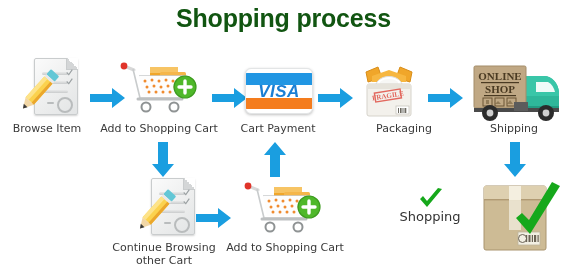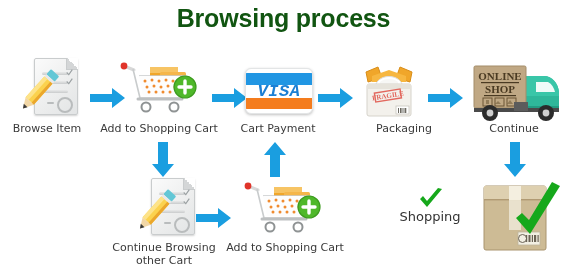--- a/index.html
+++ b/index.html
@@ -52,32 +52,32 @@
   
   .visa{
     position:absolute;width:66px;height:44px;border-radius:6px;
     background:#ffffff;border:1.5px solid #e3e5e6;overflow:hidden;
     box-shadow:0 1px 3px rgba(0,0,0,.25);
   }
   .visa .band-top{position:absolute;left:0;top:4px;width:100%;height:12px;background:#2196e3;}
   .visa .band-bot{position:absolute;left:0;bottom:4px;width:100%;height:11px;background:#f47c1d;}
   .visa .vtext{
     position:absolute;left:0;top:13px;width:100%;text-align:center;
-    font-family:Liberation Mono, monospace;
+    font-family:Liberation Sans, sans-serif;
     font-weight:bold;font-style:italic;font-size:17px;color:#1b7fd4;letter-spacing:0.5px;
   }
 
   .check{position:absolute;}
 </style>
 </head>
 <body>
 
 <div id="canvas">
 
-  <div class="title">Browsing process</div>
+  <div class="title">Shopping process</div>
 
   <div class="node" style="left:8px;top:58px;width:78px;height:80px;">
     <div class="icon" style="left:6px;top:0;width:66px;height:62px;">
       <div class="doc" style="left:20px;top:0;width:42px;height:55px;">
         <div class="fold"></div>
         <div class="rule" style="left:7px;top:13px;width:26px;"></div>
         <div class="rule" style="left:7px;top:22px;width:26px;"></div>
         <div class="rule" style="left:7px;top:31px;width:26px;"></div>
         <svg class="tick" style="left:31px;top:10px;" viewBox="0 0 10 10">
             <path d="M1 5 L4 8 L9 1" stroke="#9aa0a2" stroke-width="1.6" fill="none"></path>
@@ -227,21 +227,21 @@
 
         <rect x="10" y="52" width="85" height="4" fill="#4a4a4a"></rect>
         <rect x="50" y="46" width="14" height="9" fill="#5c5c5c"></rect>
 
         <circle cx="26" cy="57" r="8" fill="#2b2b2b"></circle>
           <circle cx="26" cy="57" r="3.4" fill="#cfcfcf"></circle>
         <circle cx="82" cy="57" r="8" fill="#2b2b2b"></circle>
           <circle cx="82" cy="57" r="3.4" fill="#cfcfcf"></circle>
       </svg>
     </div>
-    <div class="label" style="top:66px;">Continue</div>
+    <div class="label" style="top:66px;">Shipping</div>
   </div>
 
   <div class="arrow" style="left:150px;top:142px;">
     <svg width="26" height="36" viewBox="0 0 26 36">
         <path d="M8 0 H18 V22 H24 L13 35 L2 22 H8 Z" fill="#1a9ee0"></path>
       </svg>
   </div>
 
   <div class="arrow" style="left:262px;top:142px;">
     <svg width="26" height="36" viewBox="0 0 26 36">

